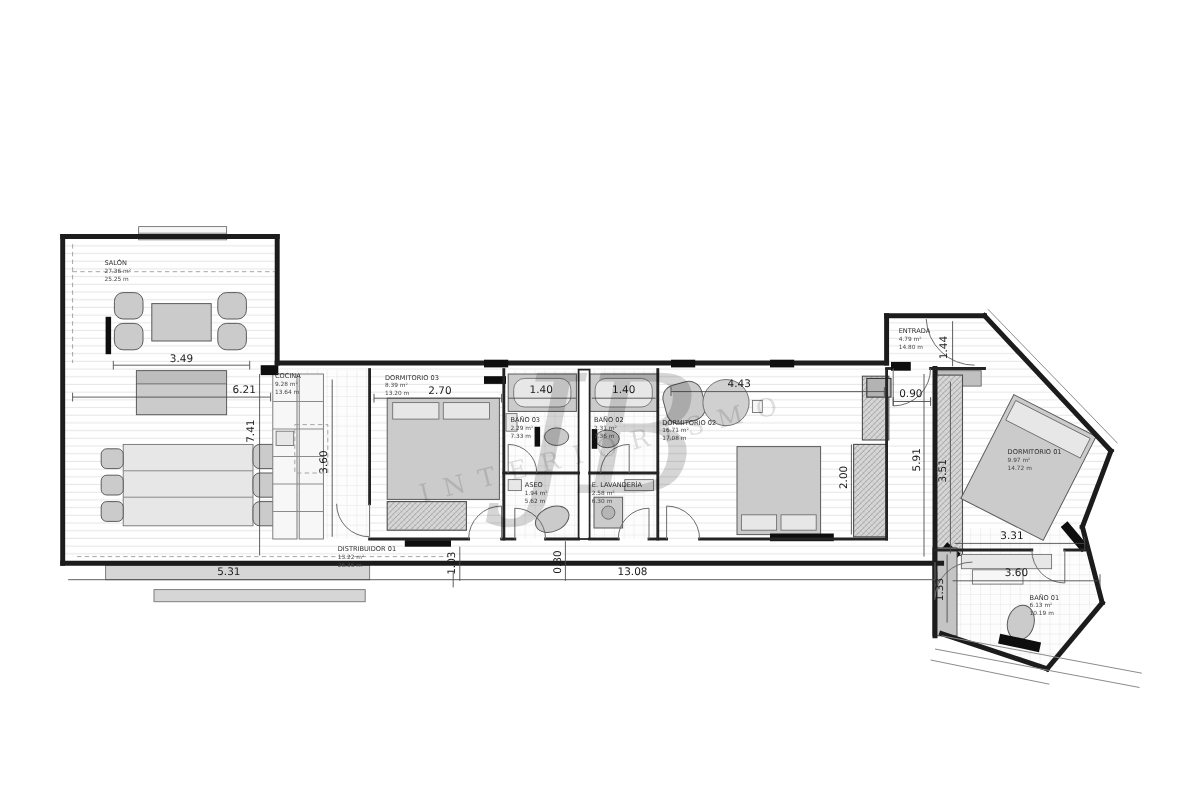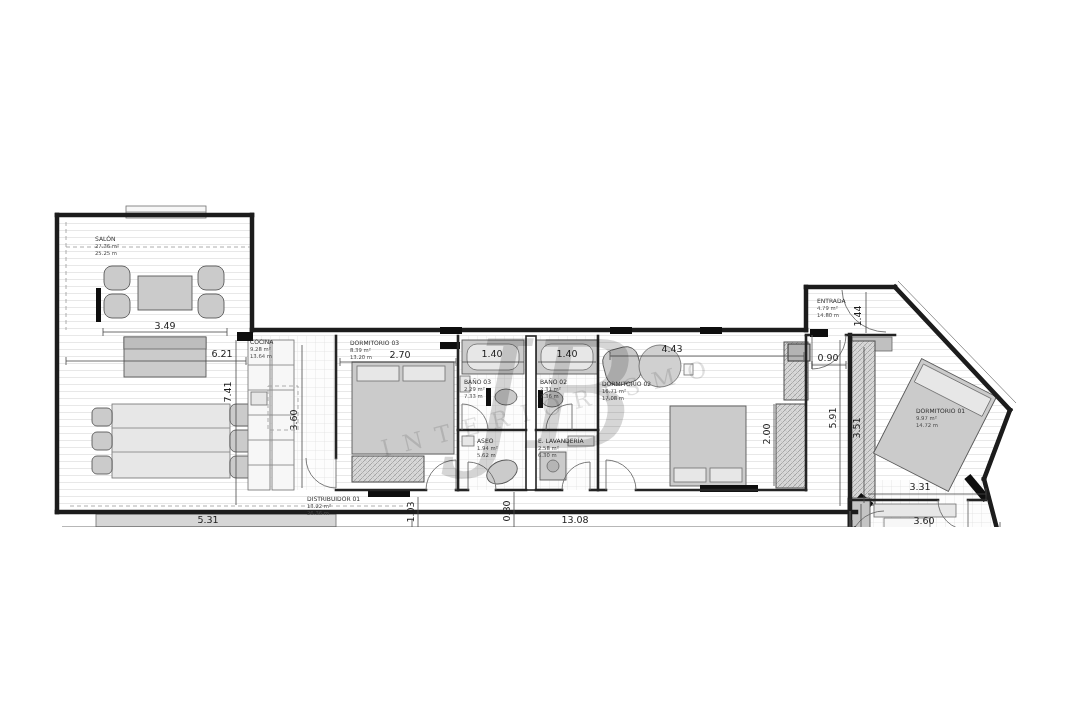--- a/index.html
+++ b/index.html
@@ -1,16 +1,16 @@
 <!DOCTYPE html>
 <html><head>
 <meta charset="utf-8">
 <style>
   html,body{margin:0;padding:0;background:#ffffff;}
-  .stage{width:1082px;height:527px;position:relative;background:#ec4899;overflow:hidden;}
+  .stage{width:1082px;height:725px;position:relative;background:#ec4899;overflow:hidden;}
   svg{display:block;}
   .wall{stroke:#1c1c1c;stroke-width:4.5;fill:none;stroke-linecap:square;}
   .wall2{stroke:#242424;stroke-width:2.6;fill:none;stroke-linecap:square;}
   .thin{stroke:#8a8a8a;stroke-width:.9;fill:none;}
   .dimline{stroke:#4a4a4a;stroke-width:.8;fill:none;}
   .dash{stroke:#9a9a9a;stroke-width:.8;fill:none;stroke-dasharray:4 3;}
   .furn{fill:#cbcbcb;stroke:#5a5a5a;stroke-width:.9;}
   .furnl{fill:#e7e7e7;stroke:#6f6f6f;stroke-width:.8;}
   .furnw{fill:#f7f7f7;stroke:#6f6f6f;stroke-width:.8;}
   .blackel{fill:#0e0e0e;stroke:none;}

